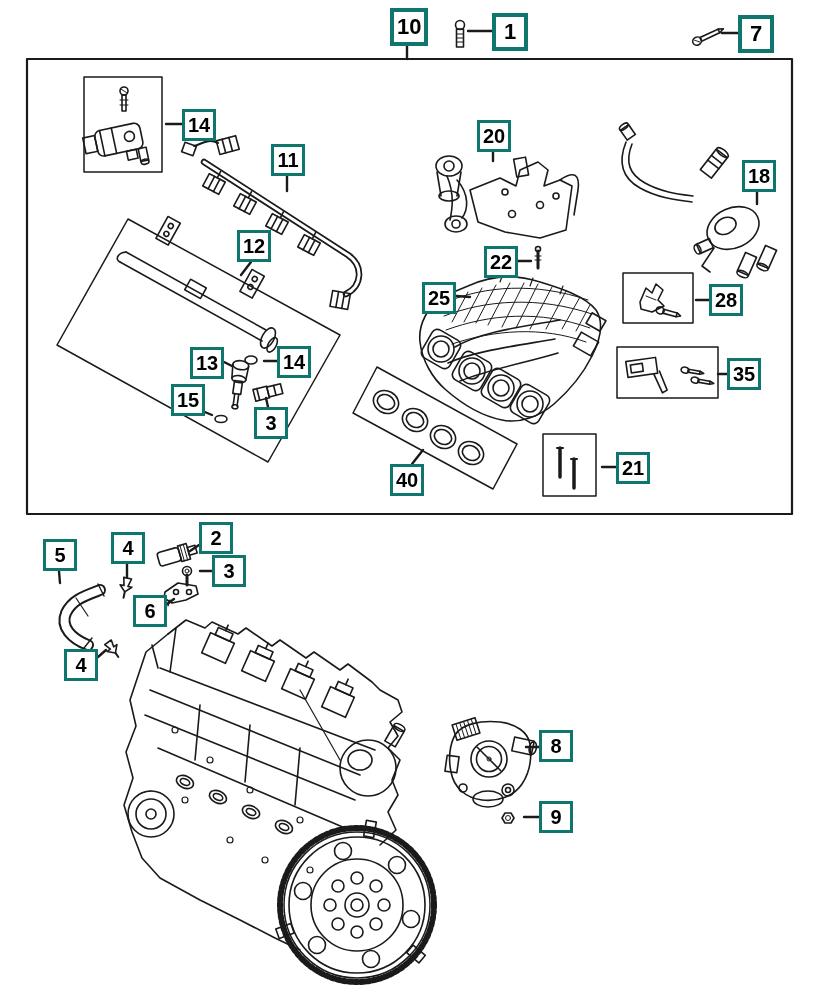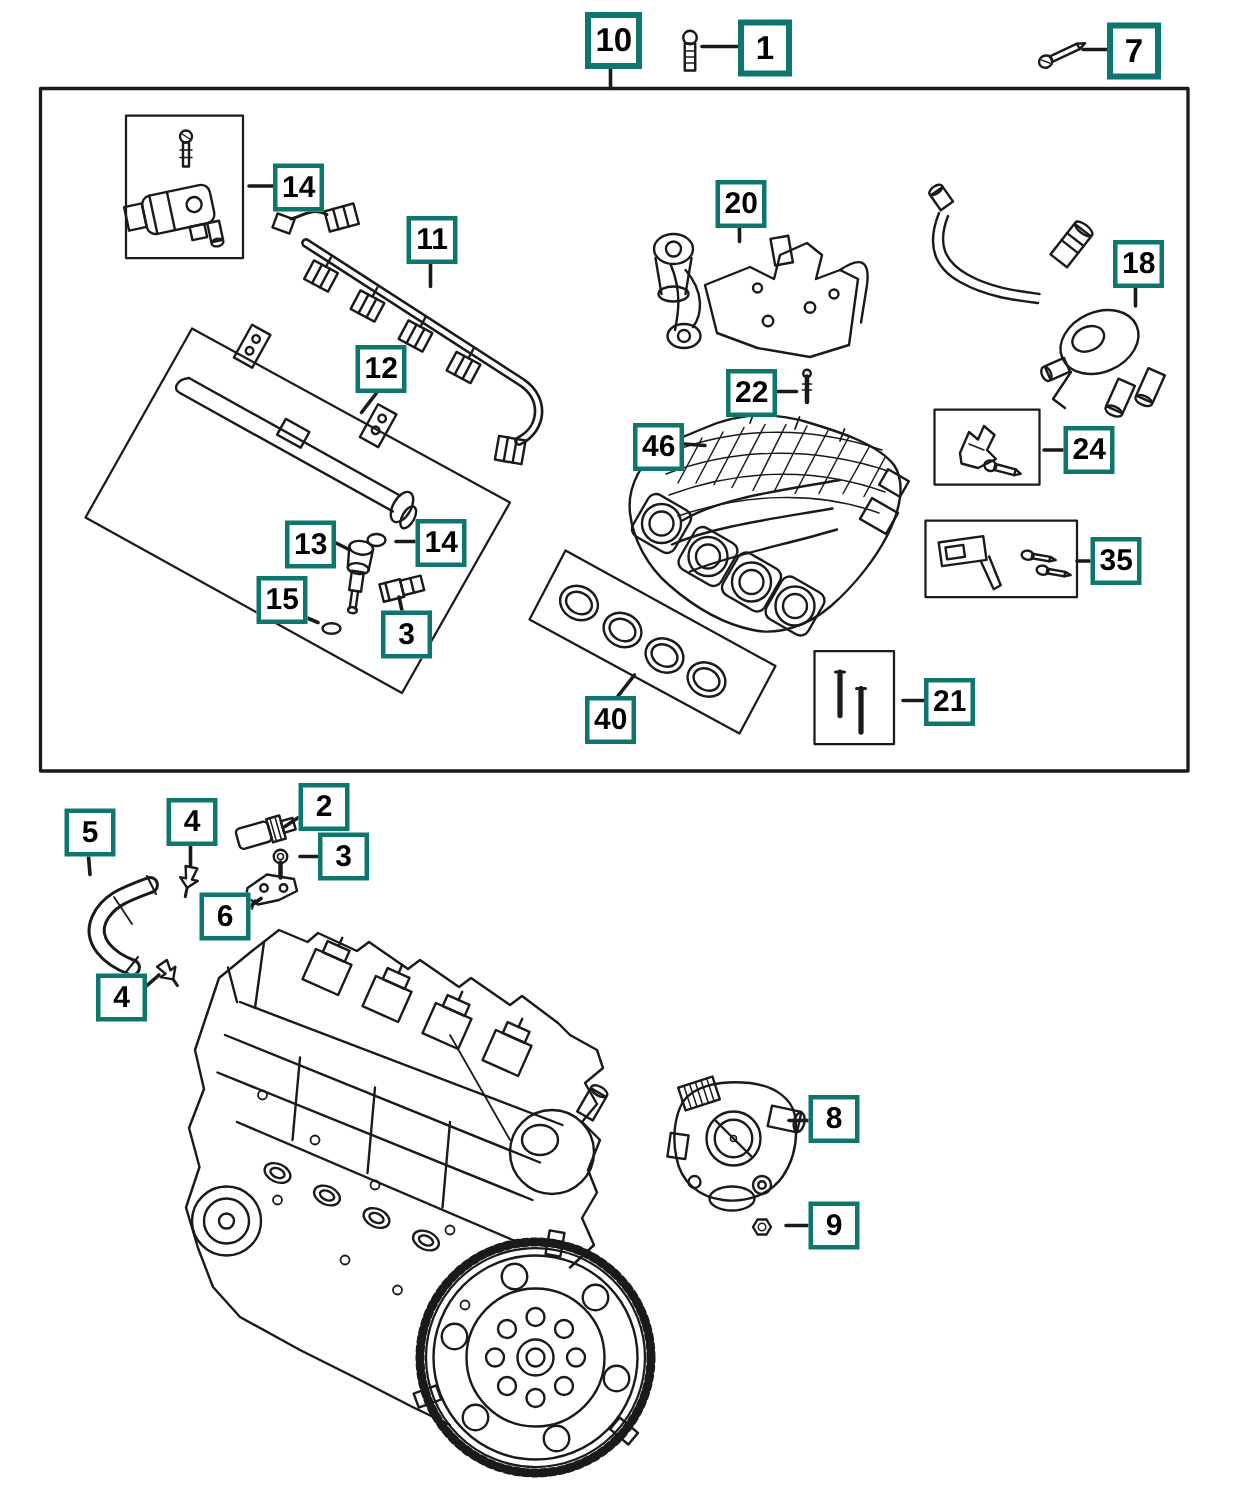--- a/index.html
+++ b/index.html
@@ -521,22 +521,22 @@
 
 <div class="callout lg" style="left:390px;top:8px">10</div>
 <div class="callout lg" style="left:492px;top:13px">1</div>
 <div class="callout lg" style="left:738px;top:15px">7</div>
 <div class="callout" style="left:182px;top:109px">14</div>
 <div class="callout" style="left:271px;top:144px">11</div>
 <div class="callout" style="left:237px;top:230px">12</div>
 <div class="callout" style="left:477px;top:120px">20</div>
 <div class="callout" style="left:742px;top:160px">18</div>
 <div class="callout" style="left:484px;top:246px">22</div>
-<div class="callout" style="left:422px;top:282px">46</div>
-<div class="callout" style="left:709px;top:284px">24</div>
+<div class="callout" style="left:422px;top:282px">25</div>
+<div class="callout" style="left:709px;top:284px">28</div>
 <div class="callout" style="left:190px;top:347px">13</div>
 <div class="callout" style="left:277px;top:346px">14</div>
 <div class="callout" style="left:171px;top:384px">15</div>
 <div class="callout" style="left:254px;top:407px">3</div>
 <div class="callout" style="left:727px;top:358px">35</div>
 <div class="callout" style="left:390px;top:464px">40</div>
 <div class="callout" style="left:616px;top:452px">21</div>
 <div class="callout" style="left:43px;top:539px">5</div>
 <div class="callout" style="left:111px;top:532px">4</div>
 <div class="callout" style="left:199px;top:522px">2</div>

